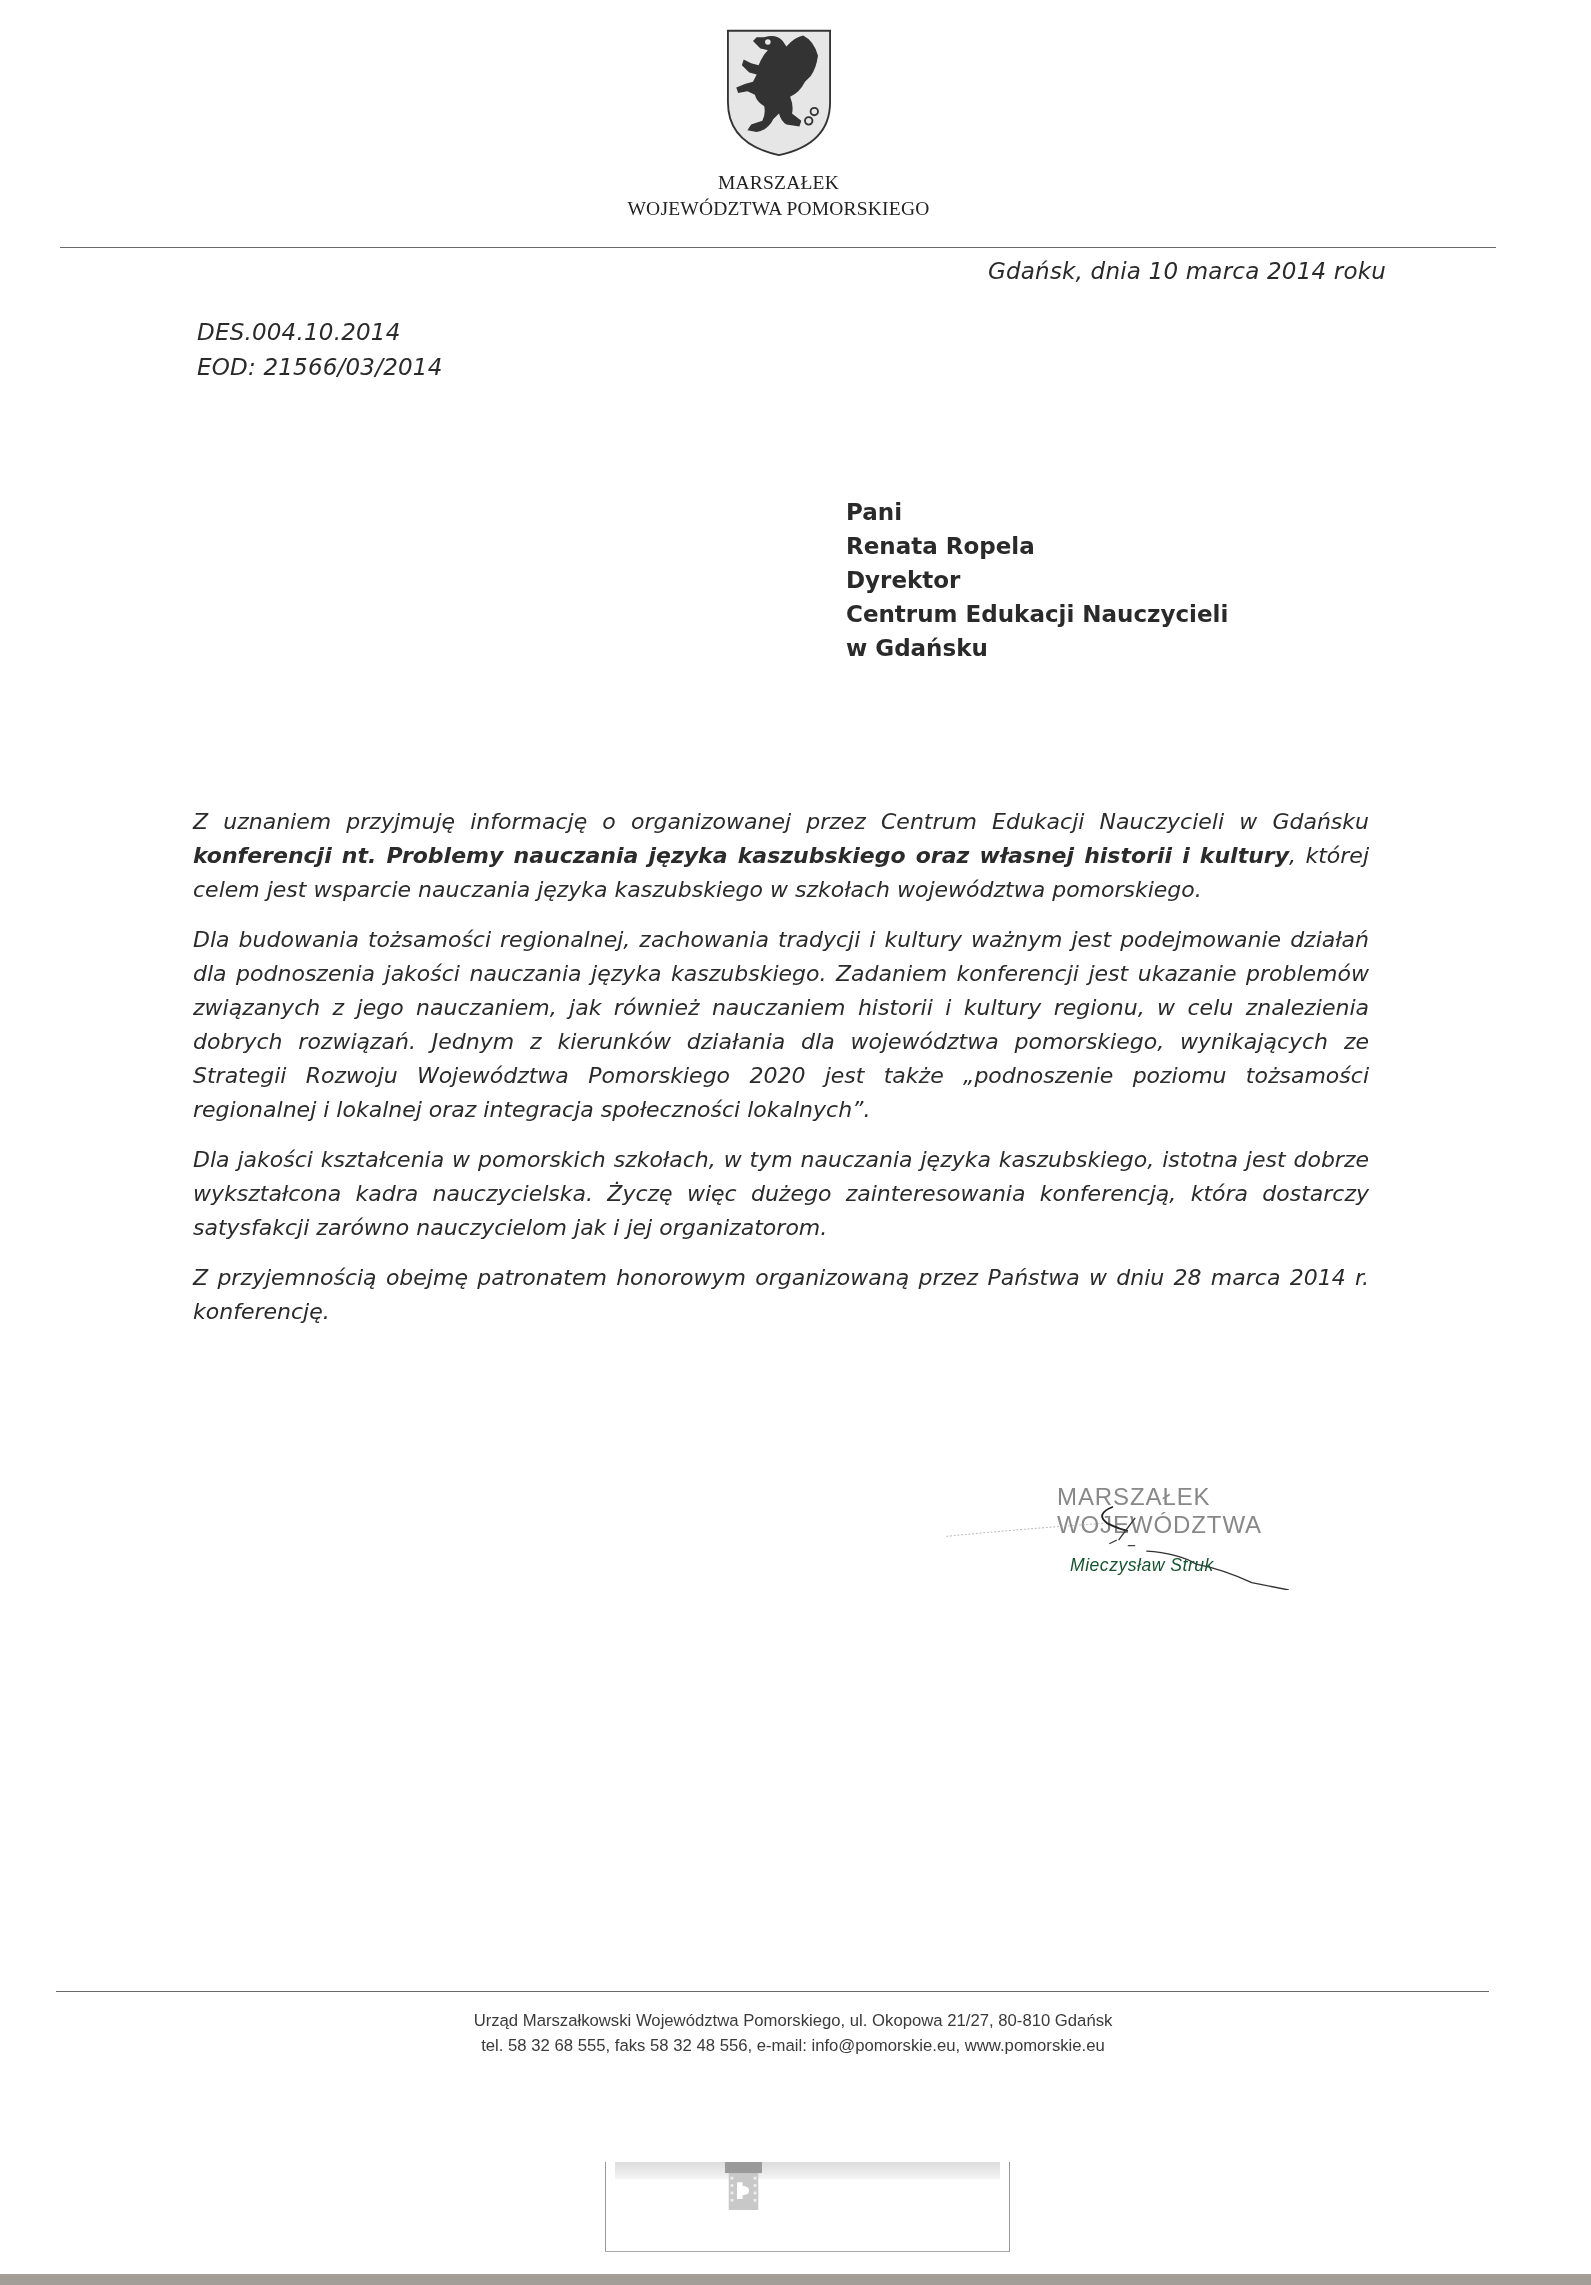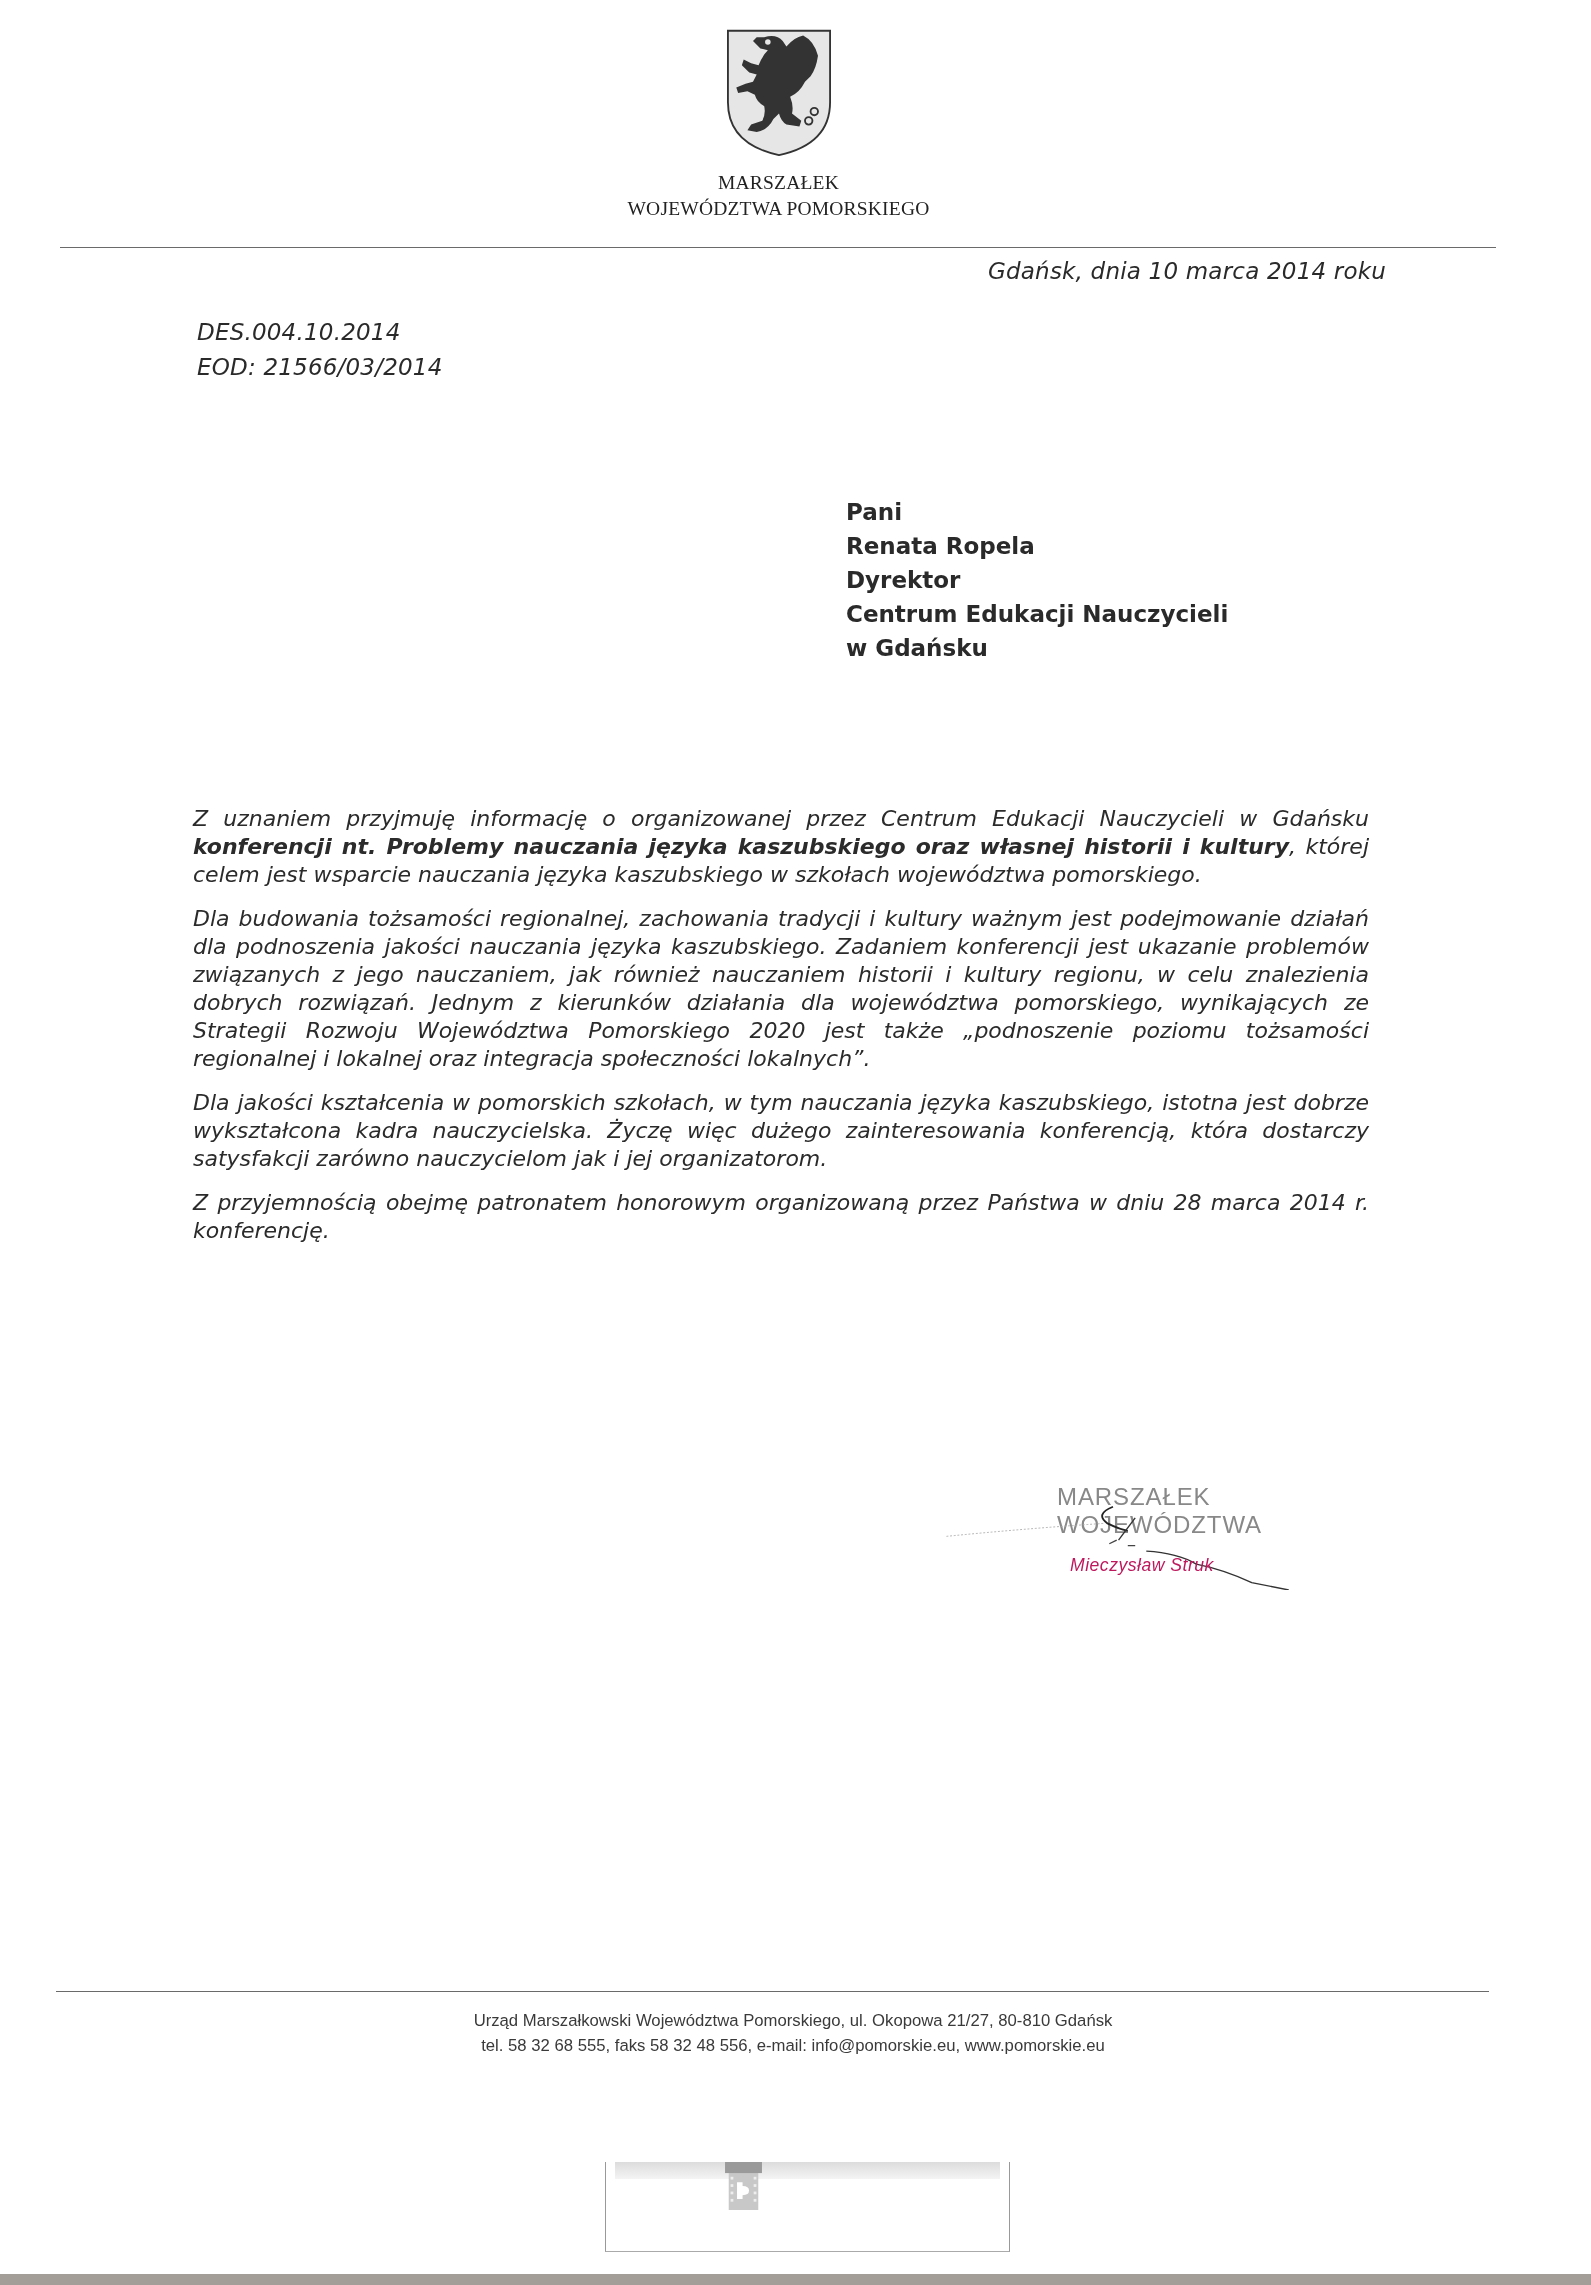--- a/index.html
+++ b/index.html
@@ -20,28 +20,28 @@
   .hline.top { left: 60px; width: 1436px; top: 247px; }
   .hline.bottom { left: 56px; width: 1433px; top: 1991px; }
   .italic { font-style: italic; font-family: "DejaVu Sans", sans-serif; }
   .date { left: 988px; top: 258px; font-size: 23px; letter-spacing: 0.2px; }
   .ref { left: 197px; font-size: 23px; letter-spacing: 0.2px; margin-top: 30px; }
   .ref1 { top: 289px; }
   .ref2 { top: 324px; }
   .recipient { left: 846px; top: 495px; font-size: 23px; font-weight: bold; line-height: 34px; color: #2a2a2a; }
   .body-text {
     left: 193px; width: 1176px; font-size: 22px; font-style: italic;
-    line-height: 28px; text-align: justify; color: #2b2b2b;
+    line-height: 34px; text-align: justify; color: #2b2b2b;
   }
   .body-text p { margin: 0 0 16px 0; }
   .body-text b { font-weight: bold; }
   .p1 { top: 805px; }
   .sig { left: 946px; top: 1479px; width: 371px; height: 111px; }
   .sig-title { position: absolute; left: 111px; top: 3.7px; font-family: "Liberation Sans", sans-serif; font-size: 24px; color: #888; letter-spacing: 0.9px; }
-  .sig-name { position: absolute; left: 124px; top: 76px; font-family: "Liberation Sans", sans-serif; font-style: italic; font-size: 17.6px; color: #be185d; letter-spacing: 0.5px; }
+  .sig-name { position: absolute; left: 124px; top: 76px; font-family: "Liberation Sans", sans-serif; font-style: italic; font-size: 17.6px; color: #14532d; letter-spacing: 0.5px; }
   .footer { left: 306px; width: 974px; text-align: center; font-family: "Liberation Sans", sans-serif; font-size: 16.7px; color: #3a3a3a; line-height: 25px; }
   .footer1 { top: 2008px; text-align: center; }
   .footer2 { top: 2033px; }
   .stamp-box { left: 605px; top: 2162px; width: 403px; height: 89px; border-left: 0.9px solid #999; border-right: 0.9px solid #999; border-bottom: 0.9px solid #aaa; background: #fff; }
   .stamp-band { position: absolute; left: 9.3px; right: 9.3px; top: 0; height: 16.7px; background: linear-gradient(#dcdcdc, #f4f4f4); }
   .stamp-icon { position: absolute; left: 119px; top: 0; width: 37px; height: 48px; }
   .scan-edge { left: 0; top: 2274px; width: 1592px; height: 11px; background: #a39f98; }
 </style>
 </head>
 <body>

